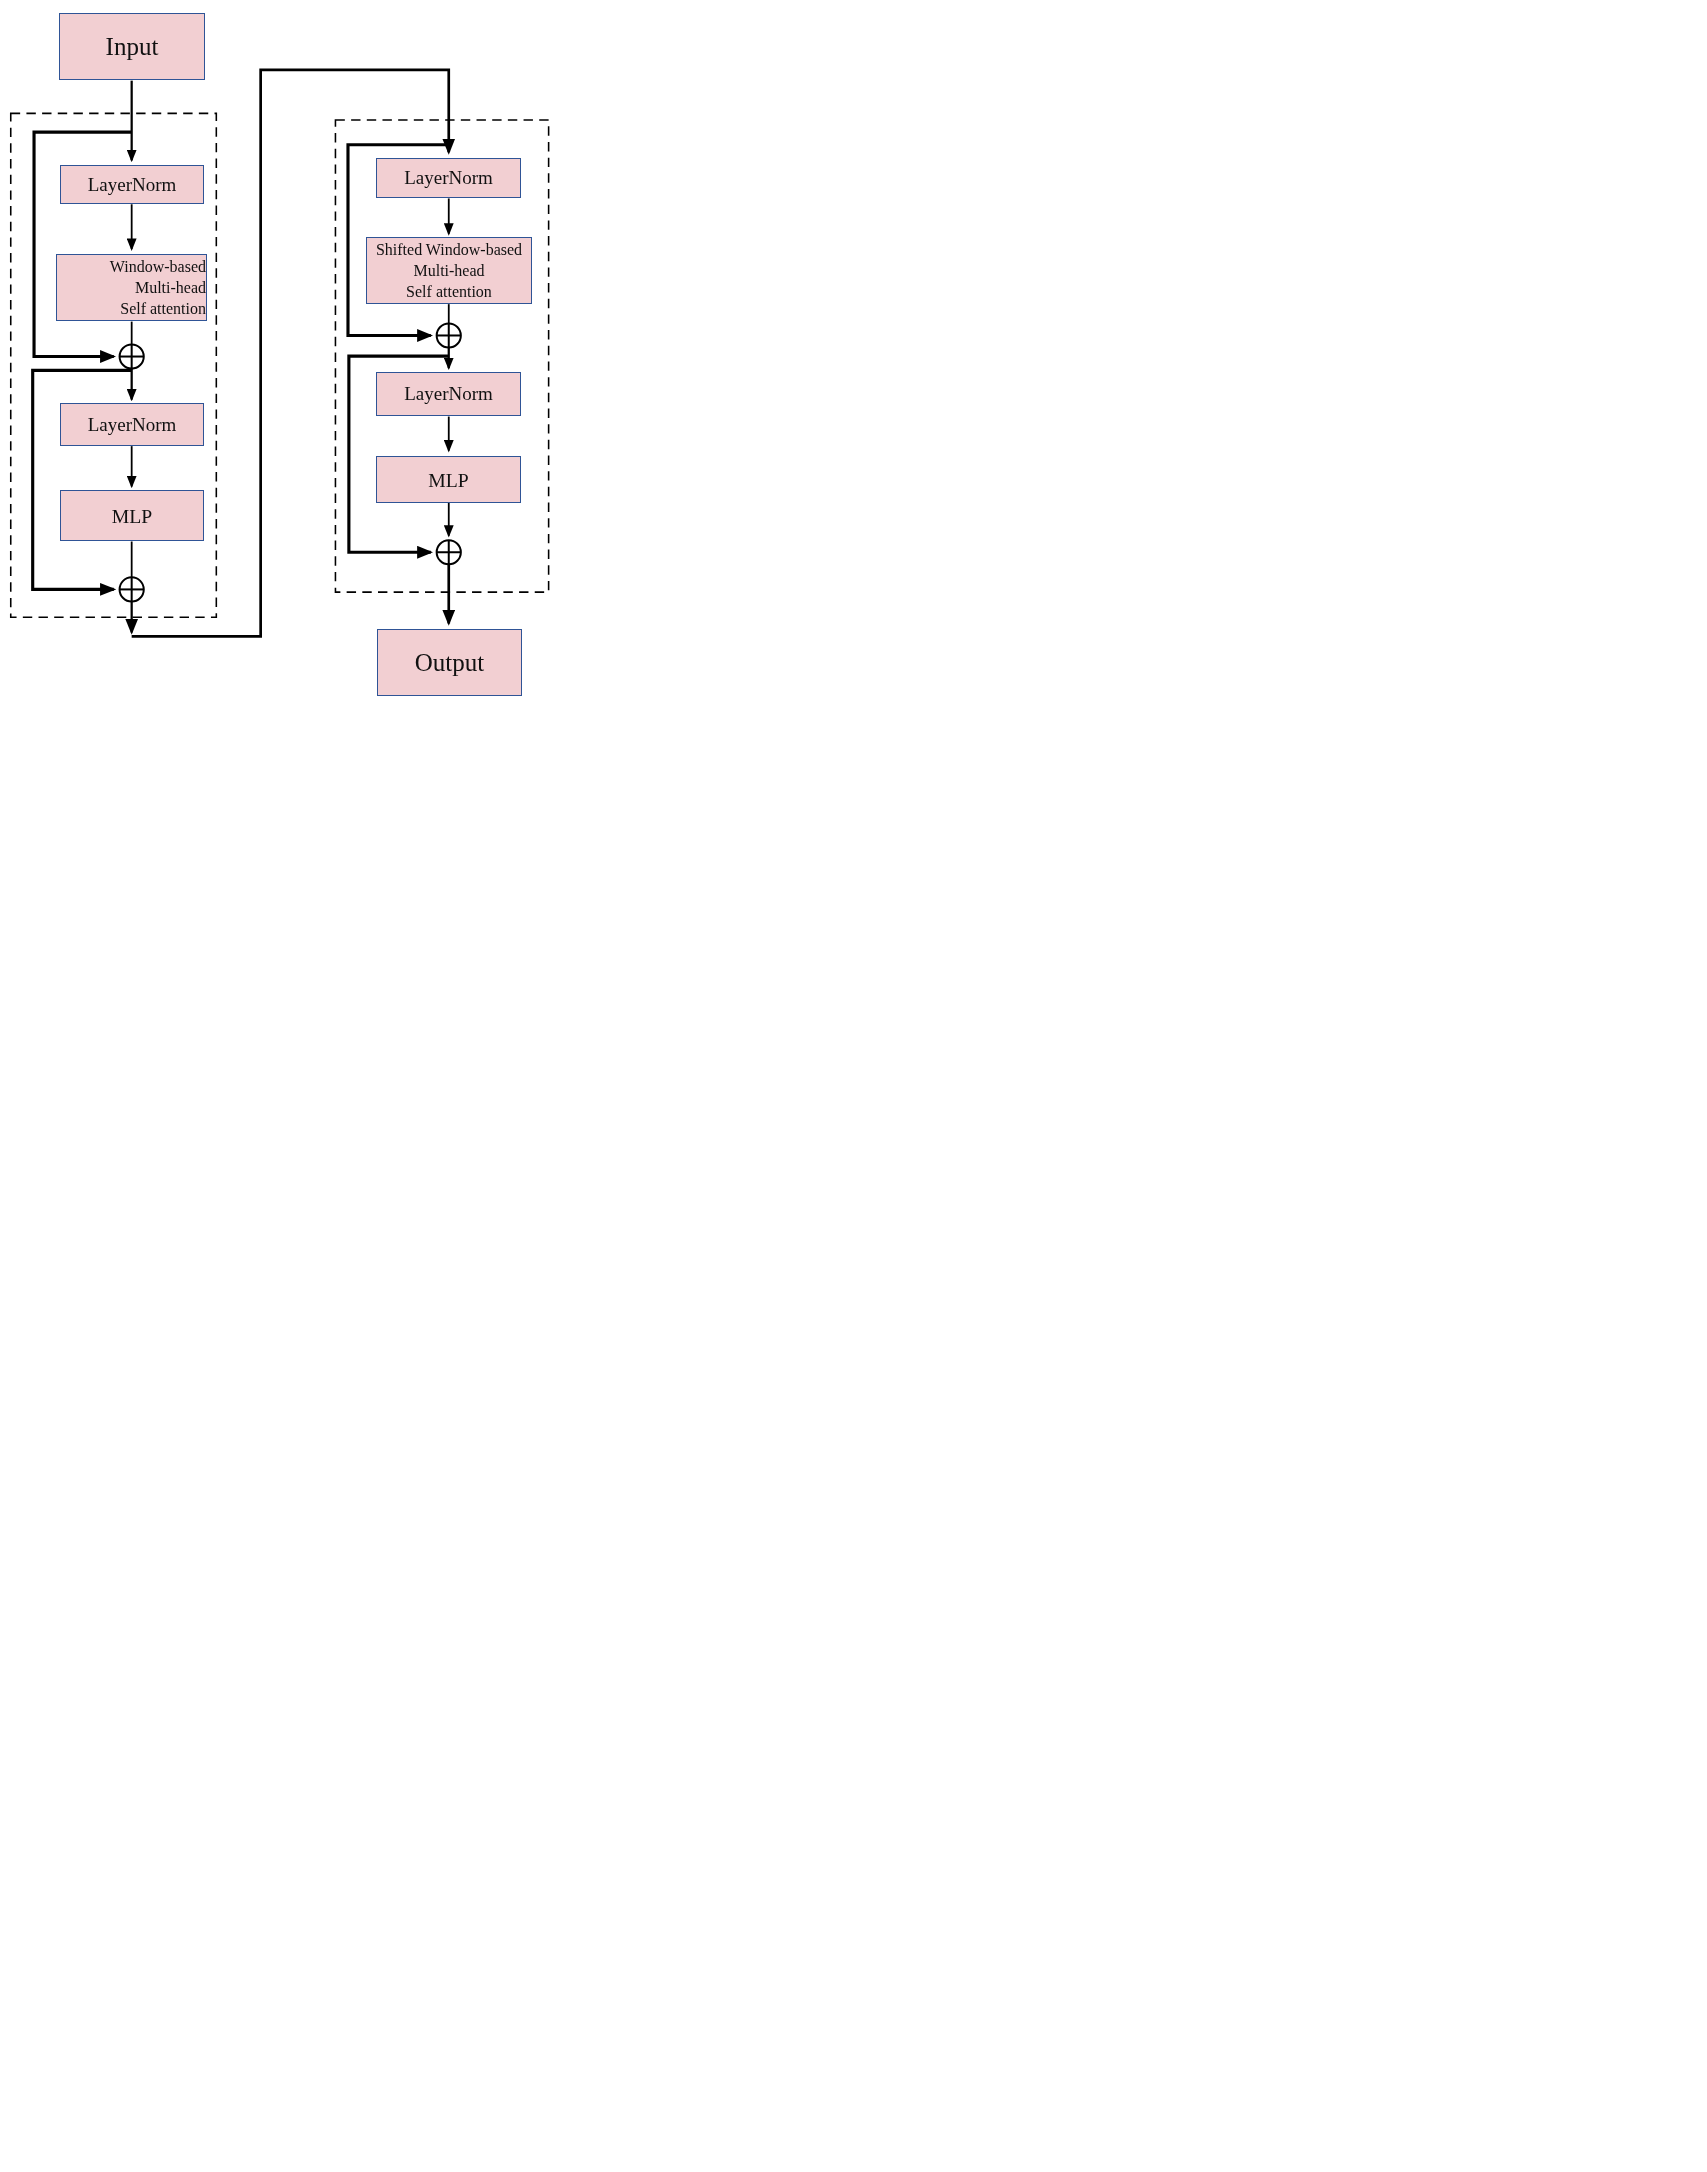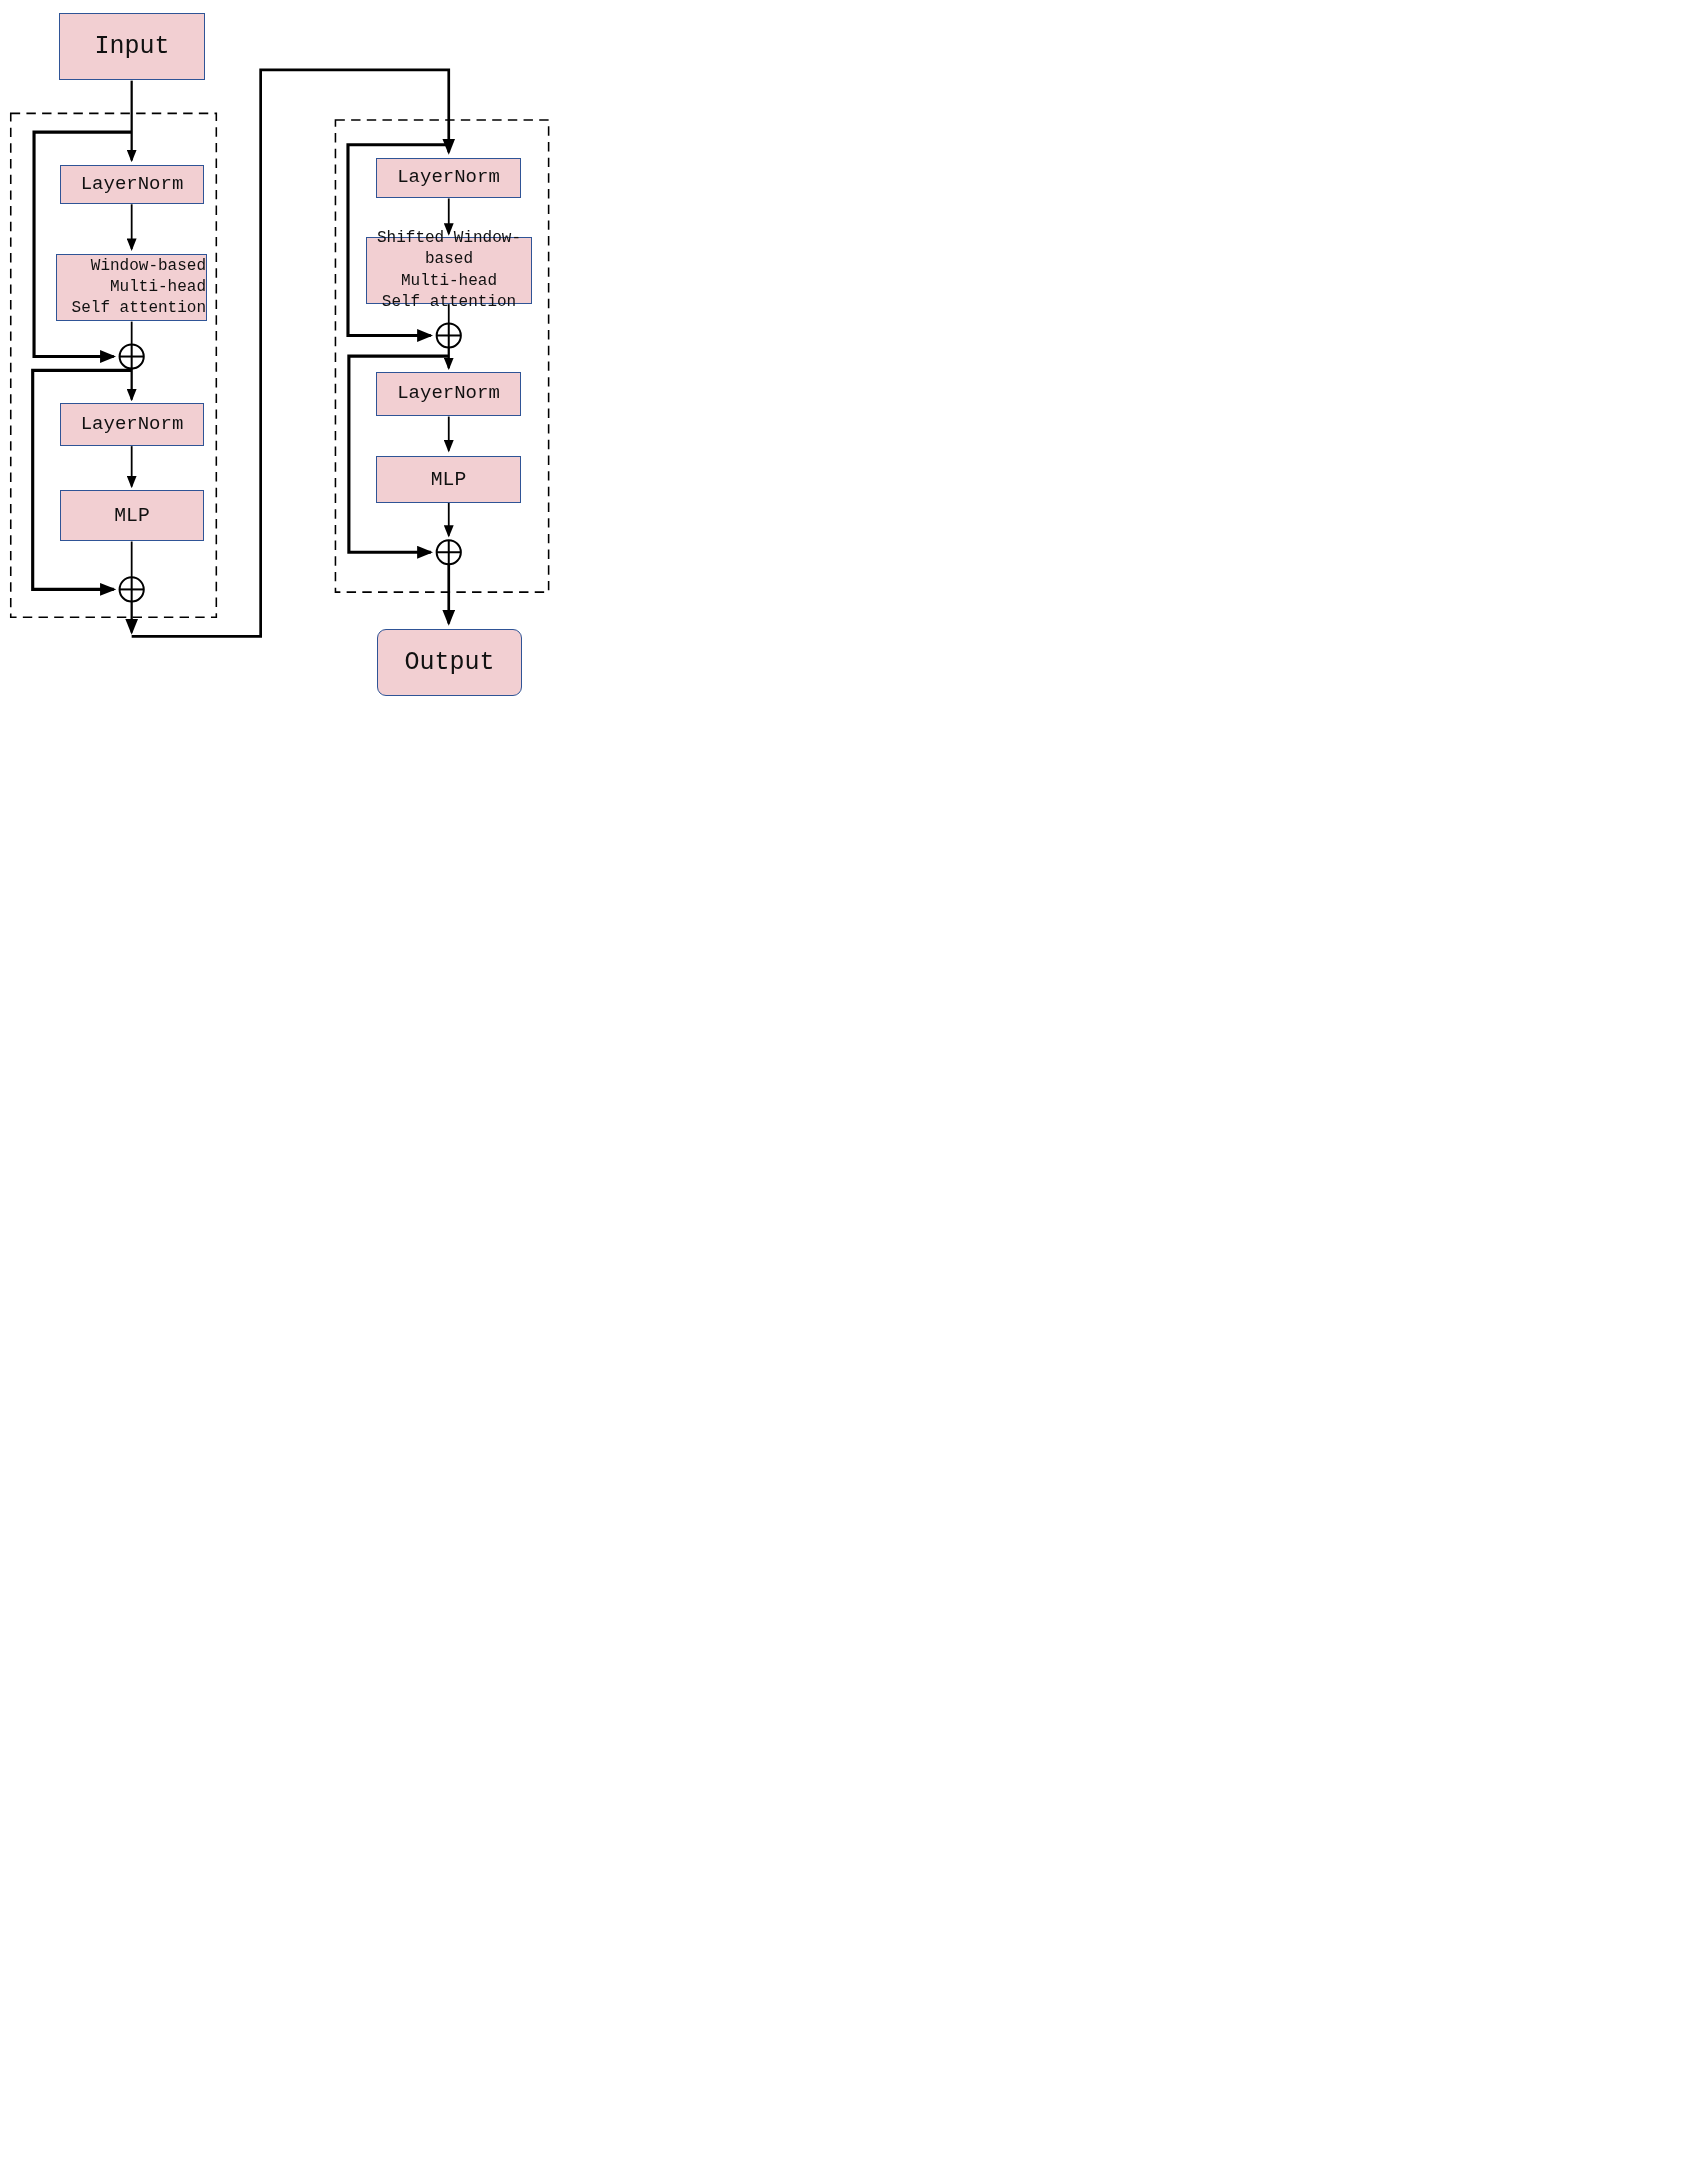--- a/index.html
+++ b/index.html
@@ -5,21 +5,21 @@
   html, body {
     margin: 0;
     padding: 0;
     background: #ffffff;
   }
   .canvas {
     position: relative;
     width: 554px;
     height: 705px;
     background: #ffffff;
-    font-family: Liberation Mono, monospace;
+    font-family: Liberation Serif, serif;
     color: #111111;
     overflow: hidden;
   }
   .wires {
     position: absolute;
     left: 0;
     top: 0;
   }
   .dashed-rect {
     fill: none;
@@ -59,21 +59,21 @@
   }
   .n-input   { left: 59px; top: 13.4px;   width: 146px; height: 67px; font-size: 25px; }
   .n-ln-l1   { left: 60px; top: 165px;  width: 144px; height: 39px;  font-size: 19px; }
   .n-wmsa    { left: 56px; top: 254px;  width: 151px; height: 67px; font-size: 16px; align-items: flex-end; }
   .n-ln-l2   { left: 60px; top: 403px;  width: 144px; height: 43px;  font-size: 19px; }
   .n-mlp-l   { left: 60px; top: 490px; width: 144px; height: 51px; font-size: 19.7px; }
   .n-ln-r1   { left: 376px; top: 158px;  width: 145px; height: 40px;  font-size: 19px; }
   .n-swmsa   { left: 366px; top: 237px;  width: 166px; height: 67px; font-size: 16px; }
   .n-ln-r2   { left: 376px; top: 372px;  width: 145px; height: 44px;  font-size: 19px; }
   .n-mlp-r   { left: 376px; top: 456px; width: 145px; height: 47px; font-size: 19.7px; }
-  .n-output  { left: 377px; top: 629px; width: 145px; height: 67px; font-size: 25px; border-radius: 9px; }
+  .n-output  { left: 377px; top: 629px; width: 145px; height: 67px; font-size: 25px; }
 </style>
 </head>
 <body>
 
 <div class="canvas">
 
   <svg class="wires" width="554" height="705" viewBox="0 0 1237 1574">
     <defs>
       <marker id="ah-s" viewBox="0 0 10 8" refX="8.5" refY="4" markerWidth="28" markerHeight="22" markerUnits="userSpaceOnUse" orient="auto">
         <path class="ah" d="M0,0 L10,4 L0,8 Z"></path>

